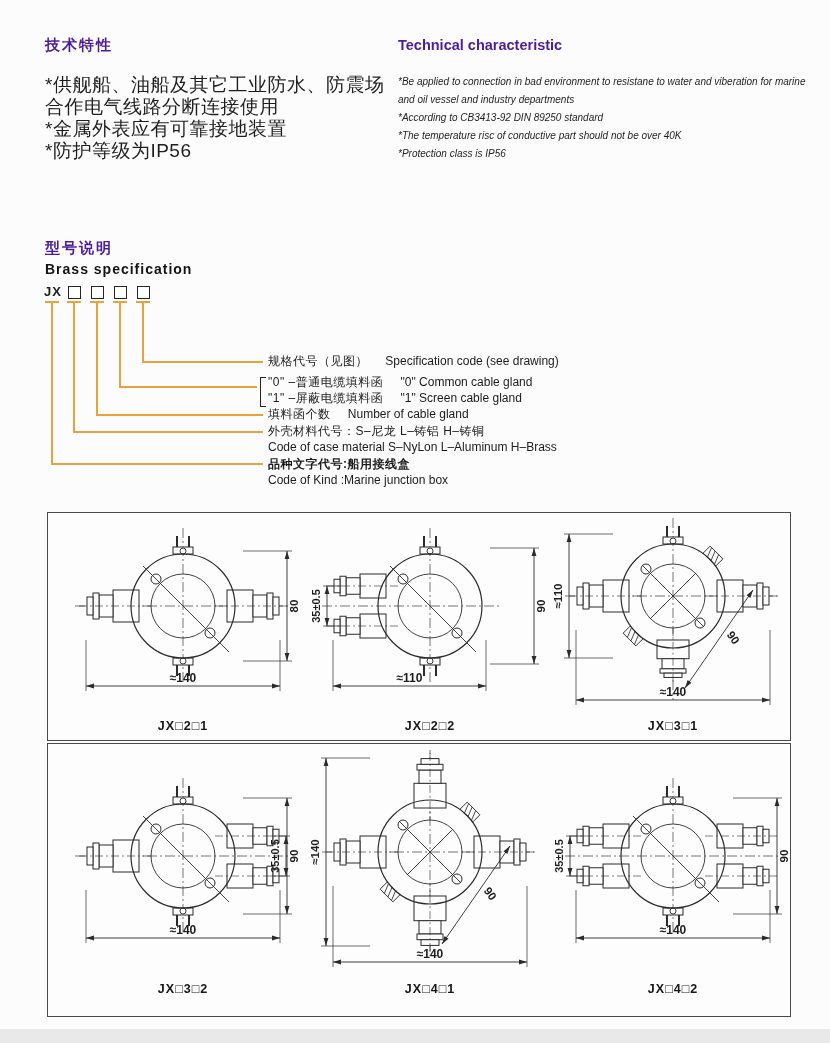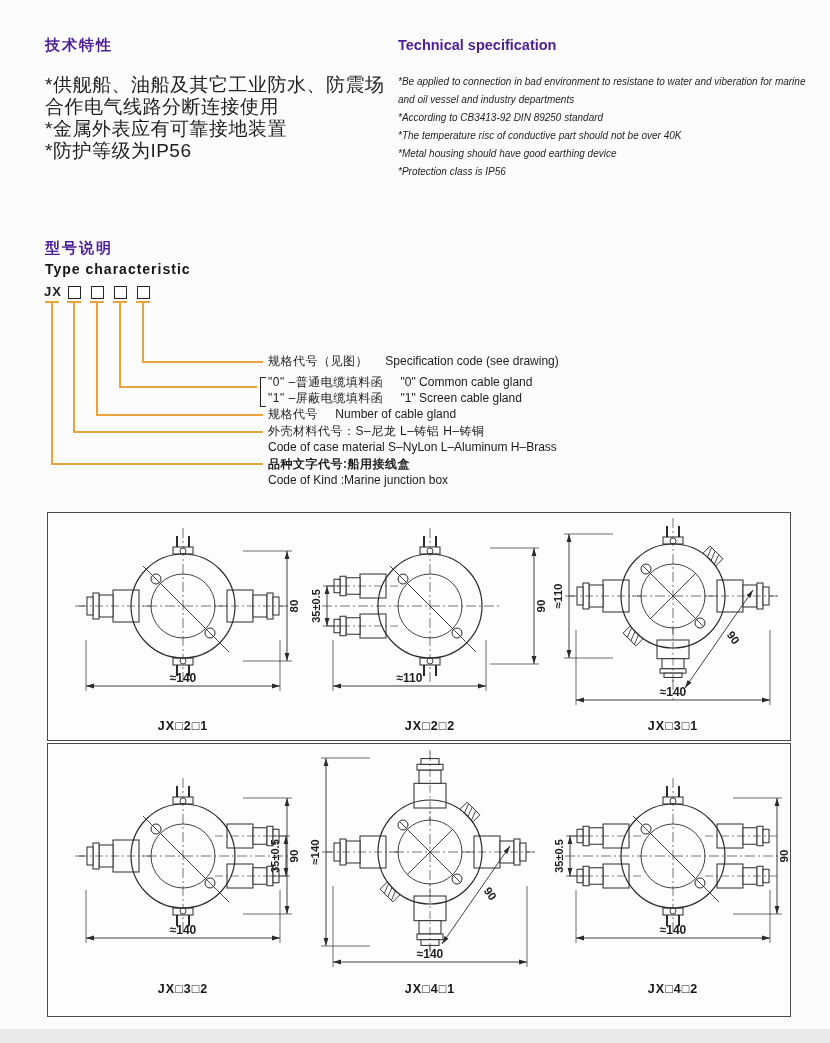--- a/index.html
+++ b/index.html
@@ -40,31 +40,30 @@
 
 <div class="page">
 
   <div class="abs heading-zh accent" style="left:45px;top:36px;">技术特性</div>
   <ul class="abs bullets bullets-zh" style="left:45px;top:74px;">
     <li>*供舰船、油船及其它工业防水、防震场合作电气线路分断连接使用</li>
     <li>*金属外表应有可靠接地装置</li>
     <li>*防护等级为IP56</li>
   </ul>
 
-  <div class="abs heading-en accent" style="left:398px;top:37px;">Technical specification</div>
+  <div class="abs heading-en accent" style="left:398px;top:37px;">Technical characteristic</div>
   <ul class="abs bullets bullets-en" style="left:398px;top:73px;">
     <li>*Be applied to connection in bad environment to resistane to water and viberation for marine and oil vessel and industry departments</li>
     <li>*According to CB3413-92   DIN 89250 standard</li>
     <li>*The temperature risc of conductive part should not be over 40K</li>
-    <li>*Metal housing should have good earthing device</li>
     <li>*Protection class is IP56</li>
   </ul>
 
   <div class="abs ts-head-zh accent" style="left:45px;top:239px;">型号说明</div>
-  <div class="abs ts-head-en" style="left:45px;top:261px;">Type characteristic</div>
+  <div class="abs ts-head-en" style="left:45px;top:261px;">Brass specification</div>
 
   <div class="abs jx-prefix" style="left:44px;top:284px;">JX</div>
   <span class="tbox" style="left:68px;top:286px;"></span>
   <span class="tbox" style="left:91px;top:286px;"></span>
   <span class="tbox" style="left:114px;top:286px;"></span>
   <span class="tbox" style="left:137px;top:286px;"></span>
 
   <span class="tbar" style="left:45px;top:301px;width:14px;"></span>
   <span class="tbar" style="left:67px;top:301px;width:14px;"></span>
   <span class="tbar" style="left:90px;top:301px;width:14px;"></span>
@@ -91,21 +90,21 @@
   </div>
   <div class="callout" style="top:374px;">
     <span class="zh">"0" –普通电缆填料函</span>
     <span class="en">"0"  Common cable gland</span>
   </div>
   <div class="callout" style="top:390px;">
     <span class="zh">"1" –屏蔽电缆填料函</span>
     <span class="en">"1"  Screen cable gland</span>
   </div>
   <div class="callout" style="top:406px;">
-    <span class="zh">规格代号</span>
+    <span class="zh">填料函个数</span>
     <span class="en">Number of cable gland</span>
   </div>
   <div class="callout" style="top:440px;">
     <span>Code of case material S–NyLon L–Aluminum H–Brass</span>
   </div>
   <div class="callout" style="top:423px;">
     <span class="zh">外壳材料代号：S–尼龙 L–铸铝 H–铸铜</span>
   </div>
   <div class="callout" style="top:456px;font-weight:bold;">
     <span class="zh">品种文字代号:船用接线盒</span>

